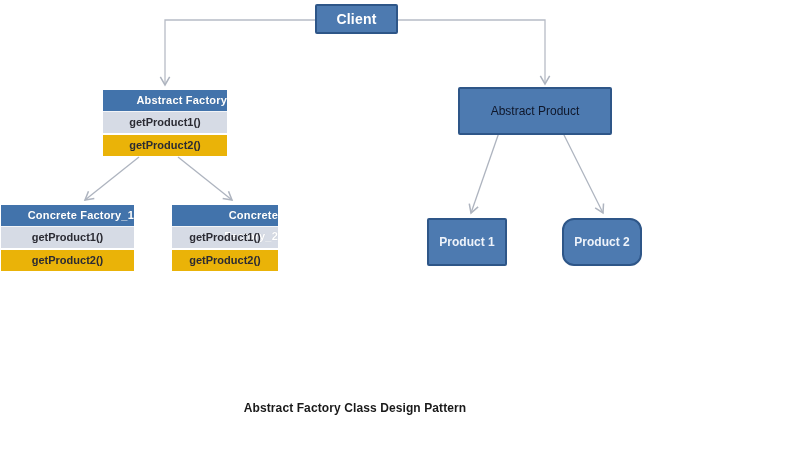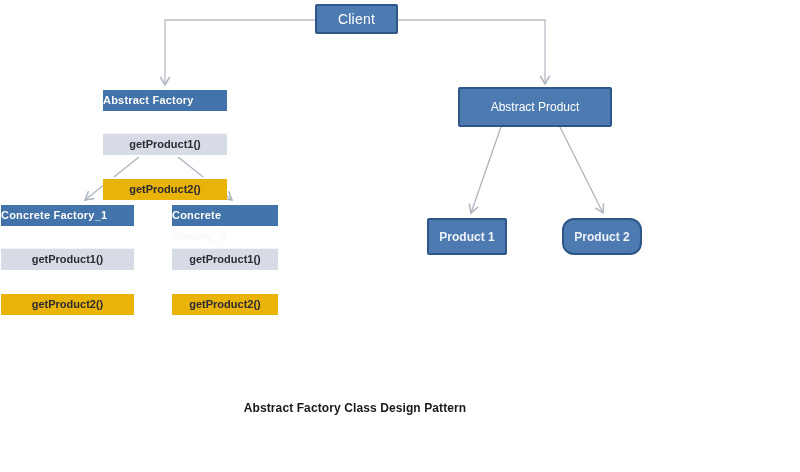--- a/index.html
+++ b/index.html
@@ -9,36 +9,36 @@
   }
   .canvas{position:absolute;left:0;top:0;width:800px;height:472px;}
   svg.connectors{position:absolute;left:0;top:0;width:800px;height:472px;pointer-events:none;}
 
   
   .node{
     position:absolute;display:flex;align-items:center;justify-content:center;
     background:#4d7ab0;border:2px solid #2e5688;border-radius:2px;
     color:#ffffff;box-sizing:border-box;
   }
-  .node.client{left:315px;top:4px;width:83px;height:30px;font-size:14px;font-weight:normal;letter-spacing:.2px;}
-  .node.abstract-product{left:458px;top:87px;width:154px;height:40px;font-size:12px;font-weight:400;color:#ffffff;text-align:right;}
-  .node.product{width:80px;height:37px;font-size:12px;font-weight:bold;color:#eef3fa;}
+  .node.client{left:315px;top:4px;width:83px;height:30px;font-size:14px;font-weight:bold;letter-spacing:.2px;}
+  .node.abstract-product{left:458px;top:87px;width:154px;height:48px;font-size:12px;font-weight:400;color:#0f172a;text-align:right;}
+  .node.product{width:80px;height:48px;font-size:12px;font-weight:bold;color:#eef3fa;}
   .node.product-1{left:427px;top:218px;}
   .node.product-2{left:562px;top:218px;border-radius:12px;}
 
   
   .classbox{position:absolute;box-sizing:border-box;}
   .classbox .hdr{
     background:#4273ab;color:#ffffff;font-weight:bold;font-size:11px;
-    text-align:left;line-height:21px;height:21px;letter-spacing:.2px;
+    text-align:right;line-height:21px;height:21px;letter-spacing:.2px;
     text-shadow:0 0 1px rgba(0,0,0,.15);
   }
   .classbox .row{
     font-size:11px;font-weight:600;color:#2b2b33;text-align:center;
-    height:21px;line-height:21px;border-top:2px solid #ffffff;margin-top:22px;
+    height:21px;line-height:21px;border-top:2px solid #ffffff;
   }
   .classbox .row.r0{background:#d6dbe5;border-top:1px solid #f2f4f7;}
   .classbox .row.r1{background:#eab308;}
   .abstract-factory{left:103px;top:90px;width:124px;}
   .concrete-factory-1{left:1px;top:205px;width:133px;}
   .concrete-factory-2{left:172px;top:205px;width:106px;}
 
   .diagram-title{
     position:absolute;left:205px;top:401px;width:300px;
     font-size:12px;font-weight:600;color:#1a1a1a;text-align:center;

